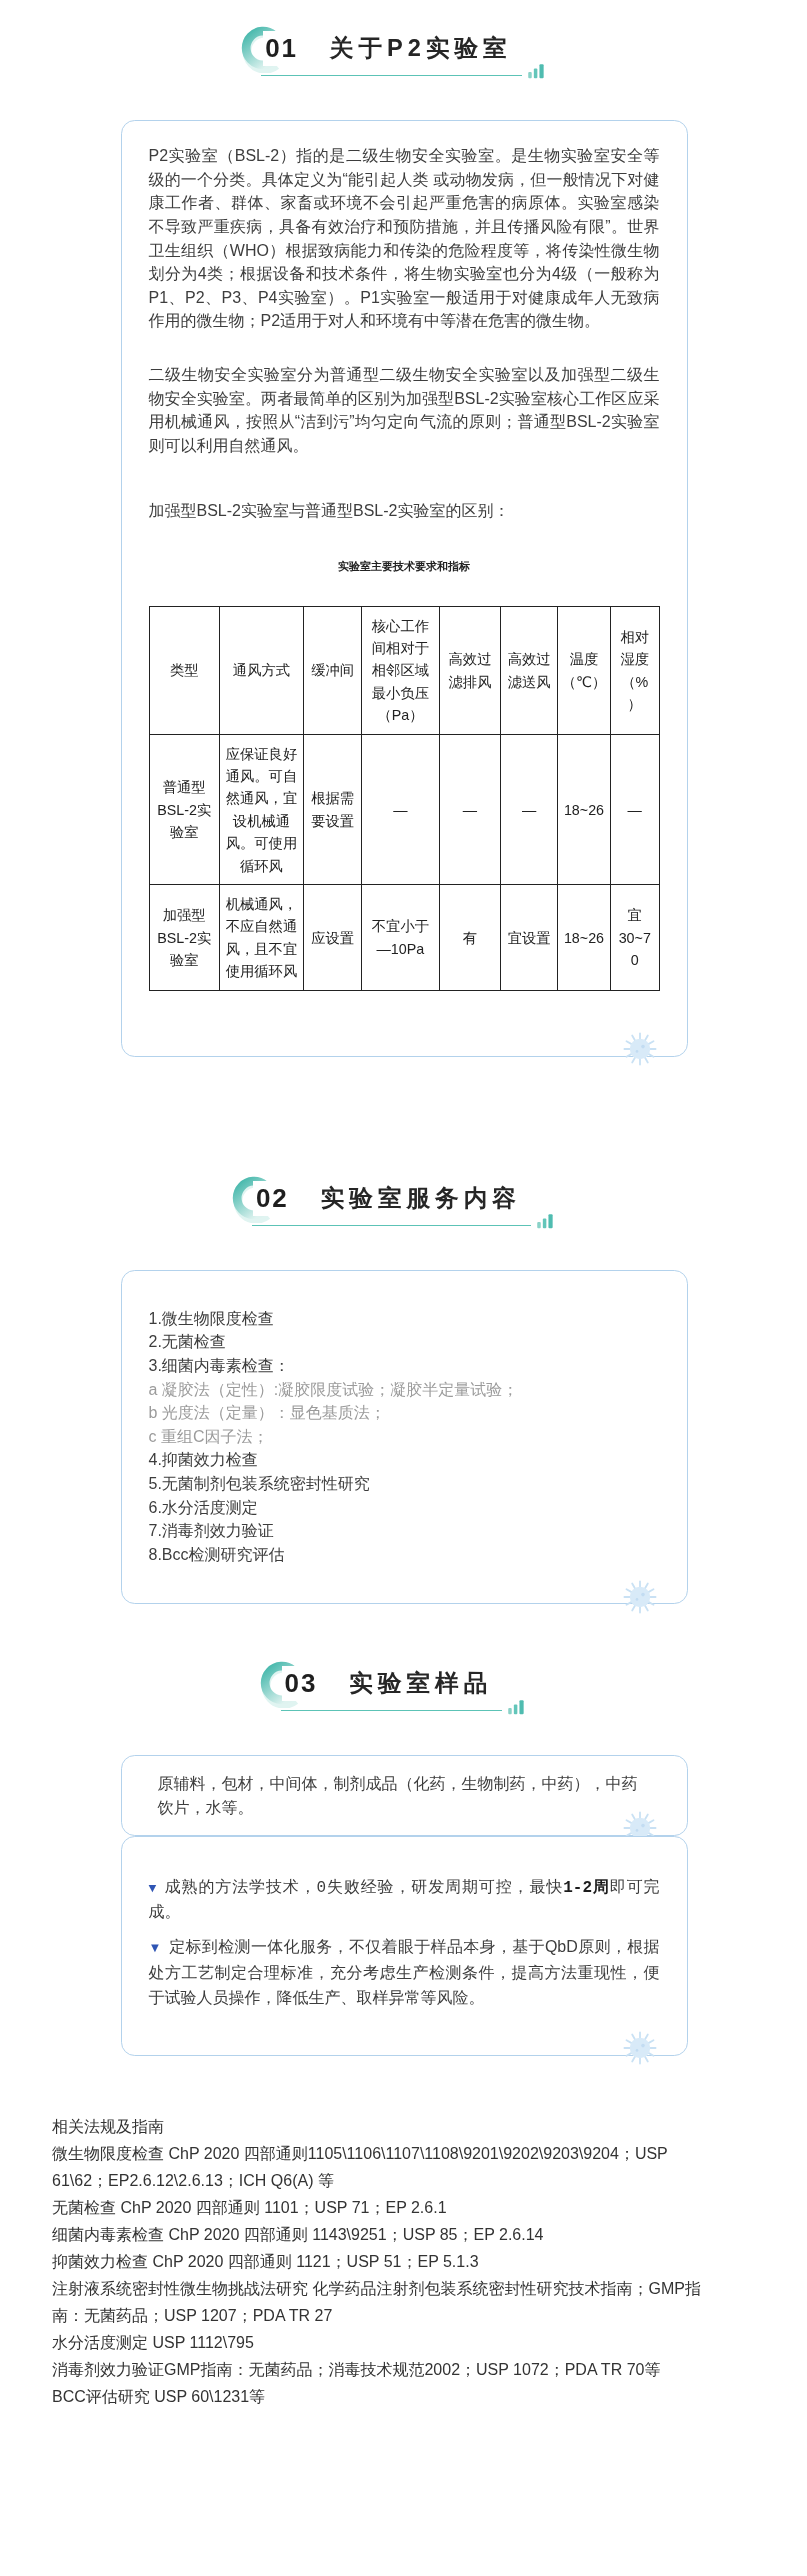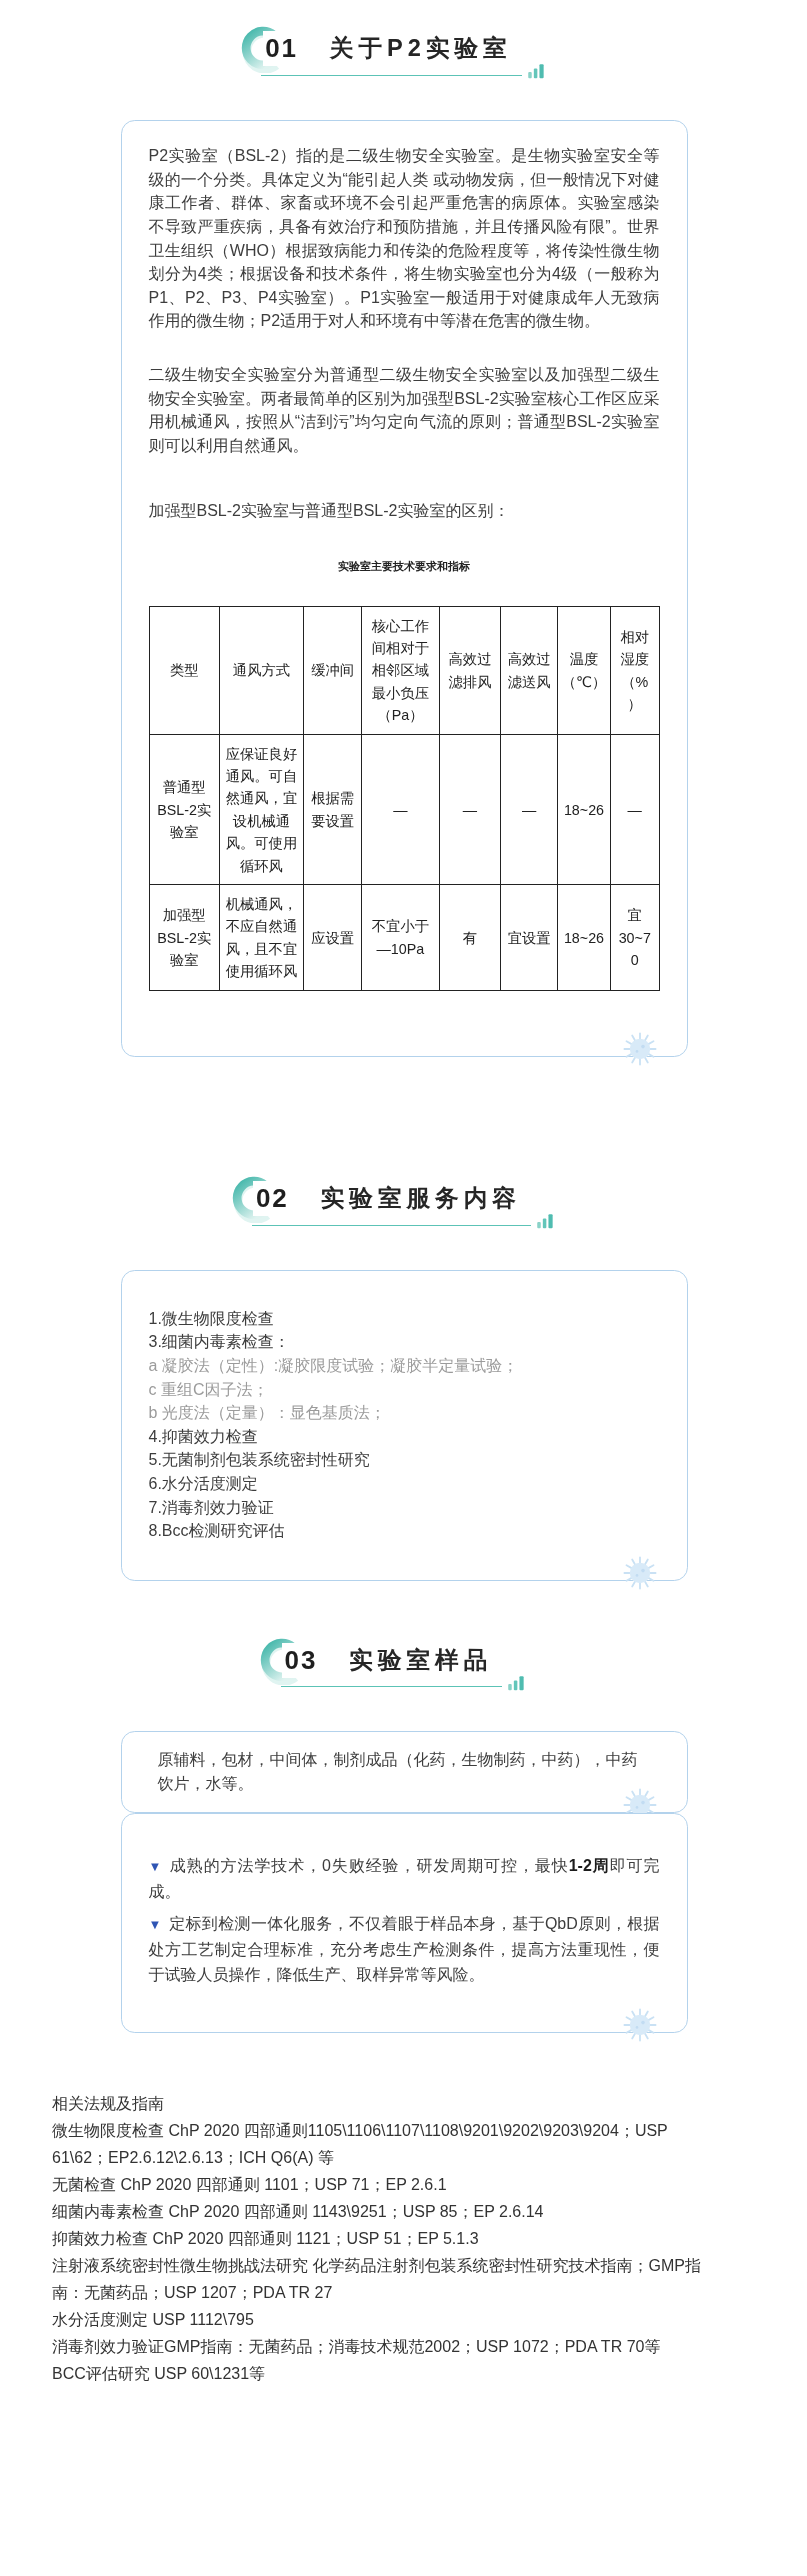--- a/index.html
+++ b/index.html
@@ -36,21 +36,21 @@
   table.spec{width:100%;border-collapse:collapse;table-layout:fixed;border:1.2px solid #222;}
   .spec th,.spec td{border:0.6px solid #222;text-align:center;vertical-align:middle;padding:7.5px 3.7px;font-size:14.3px;font-weight:400;color:#222;line-height:22.4px;word-break:break-word;}
   .spec thead th{border-bottom:1.2px solid #222;}
 
   .svc{font-size:16px;line-height:23.6px;color:#3d3d3d;margin:0;}
   .svc.sub{color:#9b9b9b;}
 
   .single-line{font-size:16px;line-height:23.6px;color:#3d3d3d;margin:0;}
 
   .adv{font-size:16px;line-height:25px;color:#3d3d3d;margin:0;text-align:justify;}
-  .adv.first{margin-bottom:7.5px;}
+  .adv.first{margin-bottom:7.5px;font-family:Liberation Mono, monospace;}
   .adv .marker{color:#2f55b4;font-size:13px;margin-right:7.5px;font-style:normal;}
   .adv b{color:#1c1c1c;}
 
   
   .regs{width:759px;box-sizing:border-box;padding:0 52px 0 52px;margin-top:57px;}
   .regs p{font-size:16px;line-height:27px;color:#333;margin:0;}
 
   .hidden-defs{position:absolute;width:0;height:0;overflow:hidden;}
 </style>
 </head>
@@ -173,24 +173,25 @@
       <span class="num">02</span>
       <span class="hdr-title">实验室服务内容</span>
     </div>
     <svg class="bars" viewBox="0 0 30 27" width="18.7" height="17">
         <use href="#barsSym"></use>
       </svg>
   </div>
 
   <div class="panel p2">
     <p class="svc">1.微生物限度检查</p>
+    <p class="svc">2.无菌检查</p>
     <p class="svc">3.细菌内毒素检查：</p>
     <p class="svc sub">a 凝胶法（定性）:凝胶限度试验；凝胶半定量试验；</p>
+    <p class="svc sub">b 光度法（定量）：显色基质法；</p>
     <p class="svc sub">c 重组C因子法；</p>
-    <p class="svc sub">b 光度法（定量）：显色基质法；</p>
     <p class="svc">4.抑菌效力检查</p>
     <p class="svc">5.无菌制剂包装系统密封性研究</p>
     <p class="svc">6.水分活度测定</p>
     <p class="svc">7.消毒剂效力验证</p>
     <p class="svc">8.Bcc检测研究评估</p>
     <svg class="virus" viewBox="0 0 58 58" width="36" height="36">
         <use href="#virusSym"></use>
       </svg>
   </div>
 

